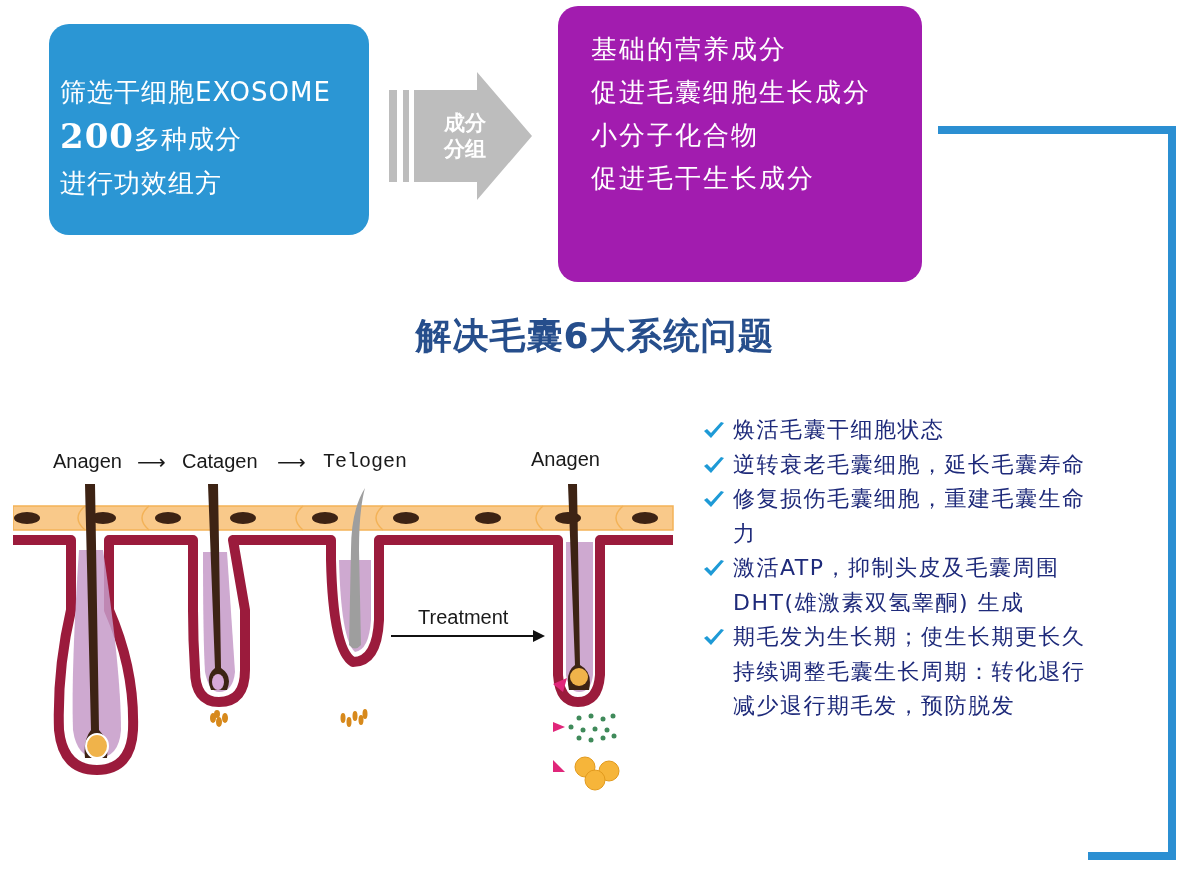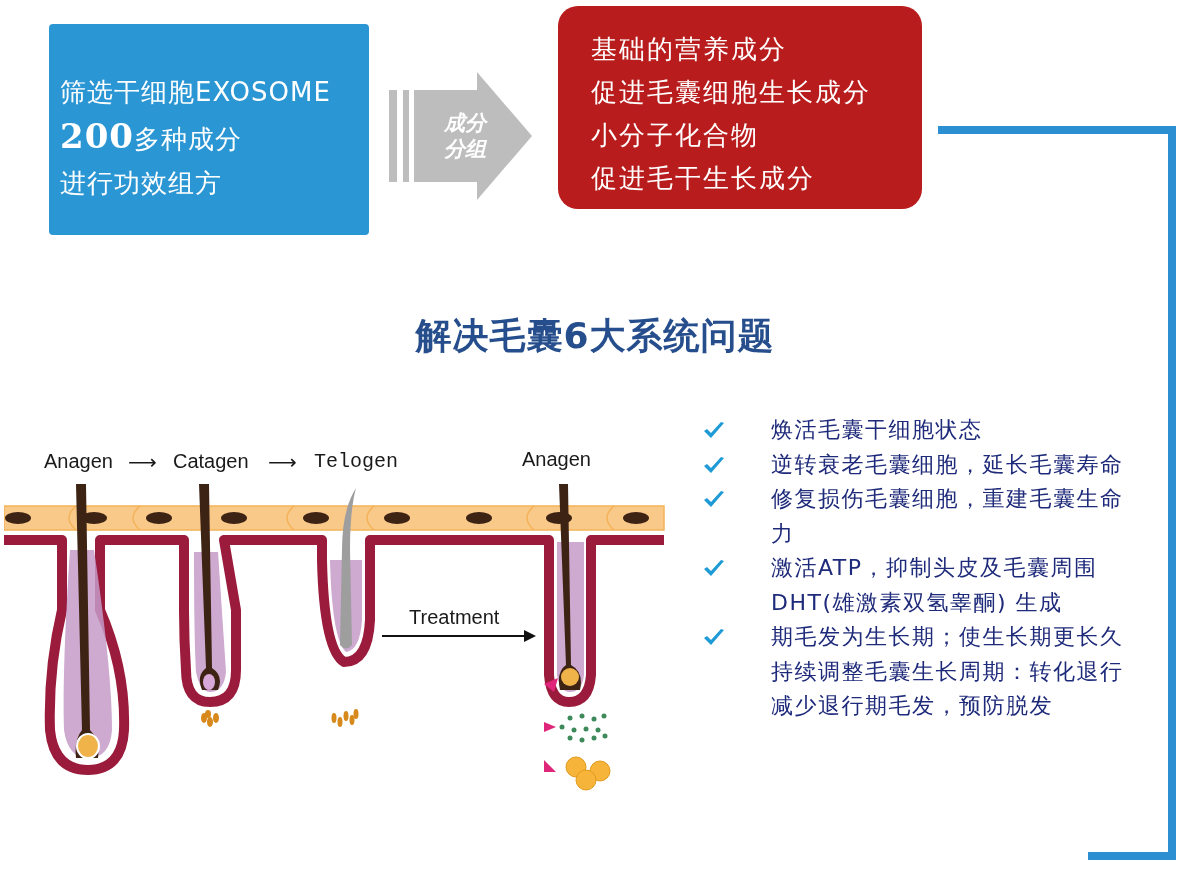--- a/index.html
+++ b/index.html
@@ -3,45 +3,45 @@
 <meta charset="utf-8">
 <style>
   html, body { margin: 0; padding: 0; }
   body {
     width: 1200px; height: 879px; position: relative; overflow: hidden;
     background: #ffffff;
     font-family: "DejaVu Sans", "Liberation Sans", sans-serif;
   }
   .box-blue {
     position: absolute; left: 49px; top: 24px; width: 320px; height: 211px;
-    background: #2b96d4; border-radius: 4px; color: #ffffff;
+    background: #2b96d4; border-radius: 20px; color: #ffffff;
     box-sizing: border-box; padding: 46px 0 0 11px;
   }
   .box-blue .line { font-size: 26px; line-height: 44px; letter-spacing: 1px; white-space: nowrap; }
   .box-blue .big-num { font-family: "DejaVu Serif", "Liberation Serif", serif; font-weight: bold; font-size: 34px; }
   .arrow-wrap { position: absolute; left: 389px; top: 72px; width: 145px; height: 130px; }
   .arrow-label {
     position: absolute; left: 436px; top: 110px; width: 58px;
-    color: #ffffff; font-weight: bold; font-size: 21px; line-height: 26px; text-align: center; font-style: italic;
+    color: #ffffff; font-weight: bold; font-size: 21px; line-height: 26px; text-align: center;
   }
   .box-purple {
-    position: absolute; left: 558px; top: 6px; width: 364px; height: 203px;
-    background: #b91c1c; border-radius: 20px; color: #ffffff;
+    position: absolute; left: 558px; top: 6px; width: 364px; height: 276px;
+    background: #a21caf; border-radius: 20px; color: #ffffff;
     box-sizing: border-box; padding: 22px 0 8px 33px;
   }
   .box-purple .line { font-size: 26px; line-height: 43px; letter-spacing: 2px; white-space: nowrap; }
   .bracket { position: absolute; left: 938px; top: 126px; width: 240px; height: 735px; }
   .section-title {
     position: absolute; left: 0; width: 1190px; top: 312px; text-align: center;
     font-size: 36px; font-weight: bold; color: #264e8c; letter-spacing: 1px;
   }
-  .diagram { position: absolute; left: 4px; top: 440px; width: 670px; height: 360px; }
+  .diagram { position: absolute; left: 13px; top: 440px; width: 670px; height: 360px; }
   .stage-label { position: absolute; font-size: 20px; color: #1a1a1a; white-space: nowrap; font-family: "Liberation Sans", sans-serif; }
   .benefits { position: absolute; left: 703px; top: 413px; width: 440px; }
-  .benefit { display: flex; align-items: flex-start; gap: 38px; }
+  .benefit { display: flex; align-items: flex-start; }
   .benefit .check { width: 30px; height: 34px; flex: 0 0 30px; display: flex; align-items: center; }
   .benefit .text { font-size: 22px; line-height: 34.5px; color: #1e2a7a; letter-spacing: 1.5px; }
 </style>
 </head>
 <body>
 
 <div class="box-blue">
   <div class="line">筛选干细胞EXOSOME</div>
   <div class="line">
     <span class="big-num">200</span><span>多种成分</span>

